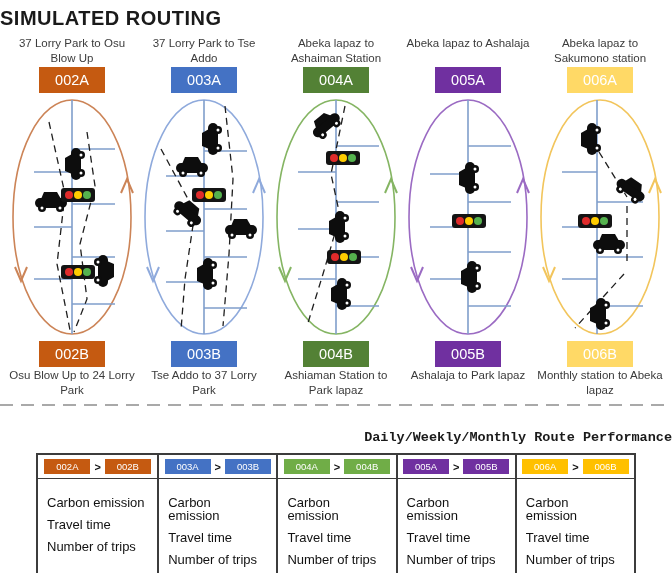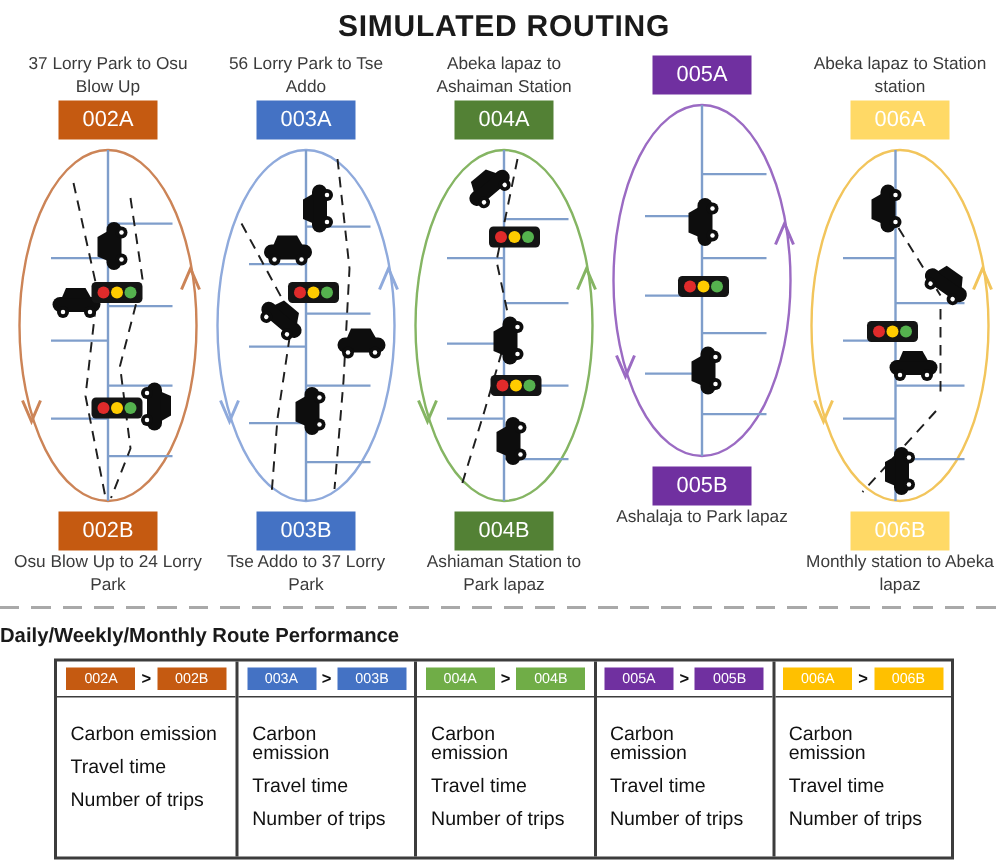--- a/index.html
+++ b/index.html
@@ -1,25 +1,25 @@
 <!DOCTYPE html>
 <html><head>
 <meta charset="utf-8">
 <style>
   html,body{margin:0;padding:0;background:#fff;}
   body{width:672px;height:573px;font-family:"Liberation Sans",sans-serif;overflow:hidden;}
   #page{position:relative;width:672px;height:573px;background:#fff;}
-  .main-title{margin-top:7px;text-align:center;font-size:20px;font-weight:700;color:#1a1a1a;letter-spacing:.5px;}
+  .main-title{margin-top:7px;font-size:20px;font-weight:700;color:#1a1a1a;letter-spacing:.5px;}
   .routes-row{display:flex;justify-content:space-between;padding:0 6px;margin-top:6px;}
   .route-col{width:132px;display:flex;flex-direction:column;align-items:center;}
   .route-label{font-size:11.5px;color:#3b3b3b;text-align:center;height:30px;line-height:1.28;width:126px;}
   .badge{min-width:42px;padding:5px 12px;color:#fff;font-size:14.5px;text-align:center;margin:1px 0;}
   .diagram{display:block;}
   .divider{height:2px;margin:6px 0 0 0;background-image:repeating-linear-gradient(to right,#a9a9a9 0 13px,transparent 13px 21px);}
-  .section-title{text-align:left;font-size:13.5px;font-weight:700;color:#1a1a1a;margin-top:10px;}
+  .section-title{text-align:right;font-size:13.5px;font-weight:700;color:#1a1a1a;margin-top:24px;font-family:Liberation Mono, monospace;}
   .perf-table{display:grid;grid-template-columns:repeat(5,1fr);margin:8px 36px 0 36px;border:2px solid #3c3c3c;border-bottom-width:3px;}
   .pcol{border-left:2px solid #3c3c3c;}
   .pcol:first-child{border-left:none;}
   .th{height:23px;display:flex;align-items:center;justify-content:center;gap:4px;border-bottom:1.5px solid #3c3c3c;}
   .mini-badge{color:#fff;font-size:9.5px;padding:2px 0;width:46px;text-align:center;}
   .gt{font-weight:700;font-size:11px;color:#111;}
   .td{padding:8px 12px 10px 9px;}
   .metric{font-size:13px;color:#111;line-height:1.0;margin:9px 0;}
 </style>
 </head>
@@ -79,21 +79,21 @@
             <circle cx="0" cy="0" r="4" fill="#ffcc00"></circle>
             <circle cx="9" cy="0" r="4" fill="#55b24e"></circle>
           </g>
           <polyline points="114,99 120,85 126,99" fill="none" stroke="#cc8457" stroke-width="2"></polyline>
           <polyline points="8,173 14,187 20,173" fill="none" stroke="#cc8457" stroke-width="2"></polyline>
         </svg>
         <div class="badge" style="background: rgb(197, 90, 17);">002B</div>
         <div class="route-label">Osu Blow Up to 24 Lorry Park</div>
       </div>
       <div class="route-col">
-        <div class="route-label">56 Lorry Park to Tse Addo</div>
+        <div class="route-label">37 Lorry Park to Tse Addo</div>
         <div class="badge" style="background: rgb(68, 114, 196);">003A</div>
         <svg width="130" height="246" viewBox="0 0 130 246" class="diagram">
           <ellipse cx="65" cy="123" rx="59" ry="117" fill="none" stroke="#8faadc" stroke-width="1.6"></ellipse>
           <line x1="65" y1="6" x2="65" y2="240" stroke="#7f9ecb" stroke-width="1.6"></line>
           <line x1="65" y1="57" x2="108" y2="57" stroke="#7f9ecb" stroke-width="1.5"></line>
           <line x1="27" y1="82" x2="65" y2="82" stroke="#7f9ecb" stroke-width="1.5"></line>
           <line x1="65" y1="115" x2="108" y2="115" stroke="#7f9ecb" stroke-width="1.5"></line>
           <line x1="27" y1="137" x2="65" y2="137" stroke="#7f9ecb" stroke-width="1.5"></line>
           <line x1="65" y1="163" x2="108" y2="163" stroke="#7f9ecb" stroke-width="1.5"></line>
           <line x1="27" y1="188" x2="65" y2="188" stroke="#7f9ecb" stroke-width="1.5"></line>
@@ -202,20 +202,21 @@
             <circle cx="0" cy="0" r="4" fill="#ffcc00"></circle>
             <circle cx="9" cy="0" r="4" fill="#55b24e"></circle>
           </g>
           <polyline points="114,99 120,85 126,99" fill="none" stroke="#85b563" stroke-width="2"></polyline>
           <polyline points="8,173 14,187 20,173" fill="none" stroke="#85b563" stroke-width="2"></polyline>
         </svg>
         <div class="badge" style="background: rgb(83, 129, 53);">004B</div>
         <div class="route-label">Ashiaman Station to Park lapaz</div>
       </div>
       <div class="route-col">
+        <div class="route-label">Abeka lapaz to Ashalaja</div>
         <div class="badge" style="background: rgb(112, 48, 160);">005A</div>
         <svg width="130" height="246" viewBox="0 0 130 246" class="diagram">
           <ellipse cx="65" cy="123" rx="59" ry="117" fill="none" stroke="#9b6bc3" stroke-width="1.6"></ellipse>
           <line x1="65" y1="6" x2="65" y2="240" stroke="#7f9ecb" stroke-width="1.6"></line>
           <line x1="65" y1="52" x2="108" y2="52" stroke="#7f9ecb" stroke-width="1.5"></line>
           <line x1="27" y1="80" x2="65" y2="80" stroke="#7f9ecb" stroke-width="1.5"></line>
           <line x1="65" y1="108" x2="108" y2="108" stroke="#7f9ecb" stroke-width="1.5"></line>
           <line x1="27" y1="133" x2="65" y2="133" stroke="#7f9ecb" stroke-width="1.5"></line>
           <line x1="65" y1="158" x2="108" y2="158" stroke="#7f9ecb" stroke-width="1.5"></line>
           <line x1="27" y1="185" x2="65" y2="185" stroke="#7f9ecb" stroke-width="1.5"></line>
@@ -242,21 +243,21 @@
             <circle cx="0" cy="0" r="4" fill="#ffcc00"></circle>
             <circle cx="9" cy="0" r="4" fill="#55b24e"></circle>
           </g>
           <polyline points="114,99 120,85 126,99" fill="none" stroke="#9b6bc3" stroke-width="2"></polyline>
           <polyline points="8,173 14,187 20,173" fill="none" stroke="#9b6bc3" stroke-width="2"></polyline>
         </svg>
         <div class="badge" style="background: rgb(112, 48, 160);">005B</div>
         <div class="route-label">Ashalaja to Park lapaz</div>
       </div>
       <div class="route-col">
-        <div class="route-label">Abeka lapaz to Station station</div>
+        <div class="route-label">Abeka lapaz to Sakumono station</div>
         <div class="badge" style="background: rgb(255, 217, 102);">006A</div>
         <svg width="130" height="246" viewBox="0 0 130 246" class="diagram">
           <ellipse cx="65" cy="123" rx="59" ry="117" fill="none" stroke="#f2c55c" stroke-width="1.6"></ellipse>
           <line x1="62" y1="6" x2="62" y2="240" stroke="#7f9ecb" stroke-width="1.6"></line>
           <line x1="27" y1="78" x2="62" y2="78" stroke="#7f9ecb" stroke-width="1.5"></line>
           <line x1="62" y1="108" x2="108" y2="108" stroke="#7f9ecb" stroke-width="1.5"></line>
           <line x1="27" y1="133" x2="62" y2="133" stroke="#7f9ecb" stroke-width="1.5"></line>
           <line x1="62" y1="163" x2="108" y2="163" stroke="#7f9ecb" stroke-width="1.5"></line>
           <line x1="27" y1="185" x2="62" y2="185" stroke="#7f9ecb" stroke-width="1.5"></line>
           <line x1="62" y1="212" x2="108" y2="212" stroke="#7f9ecb" stroke-width="1.5"></line>

